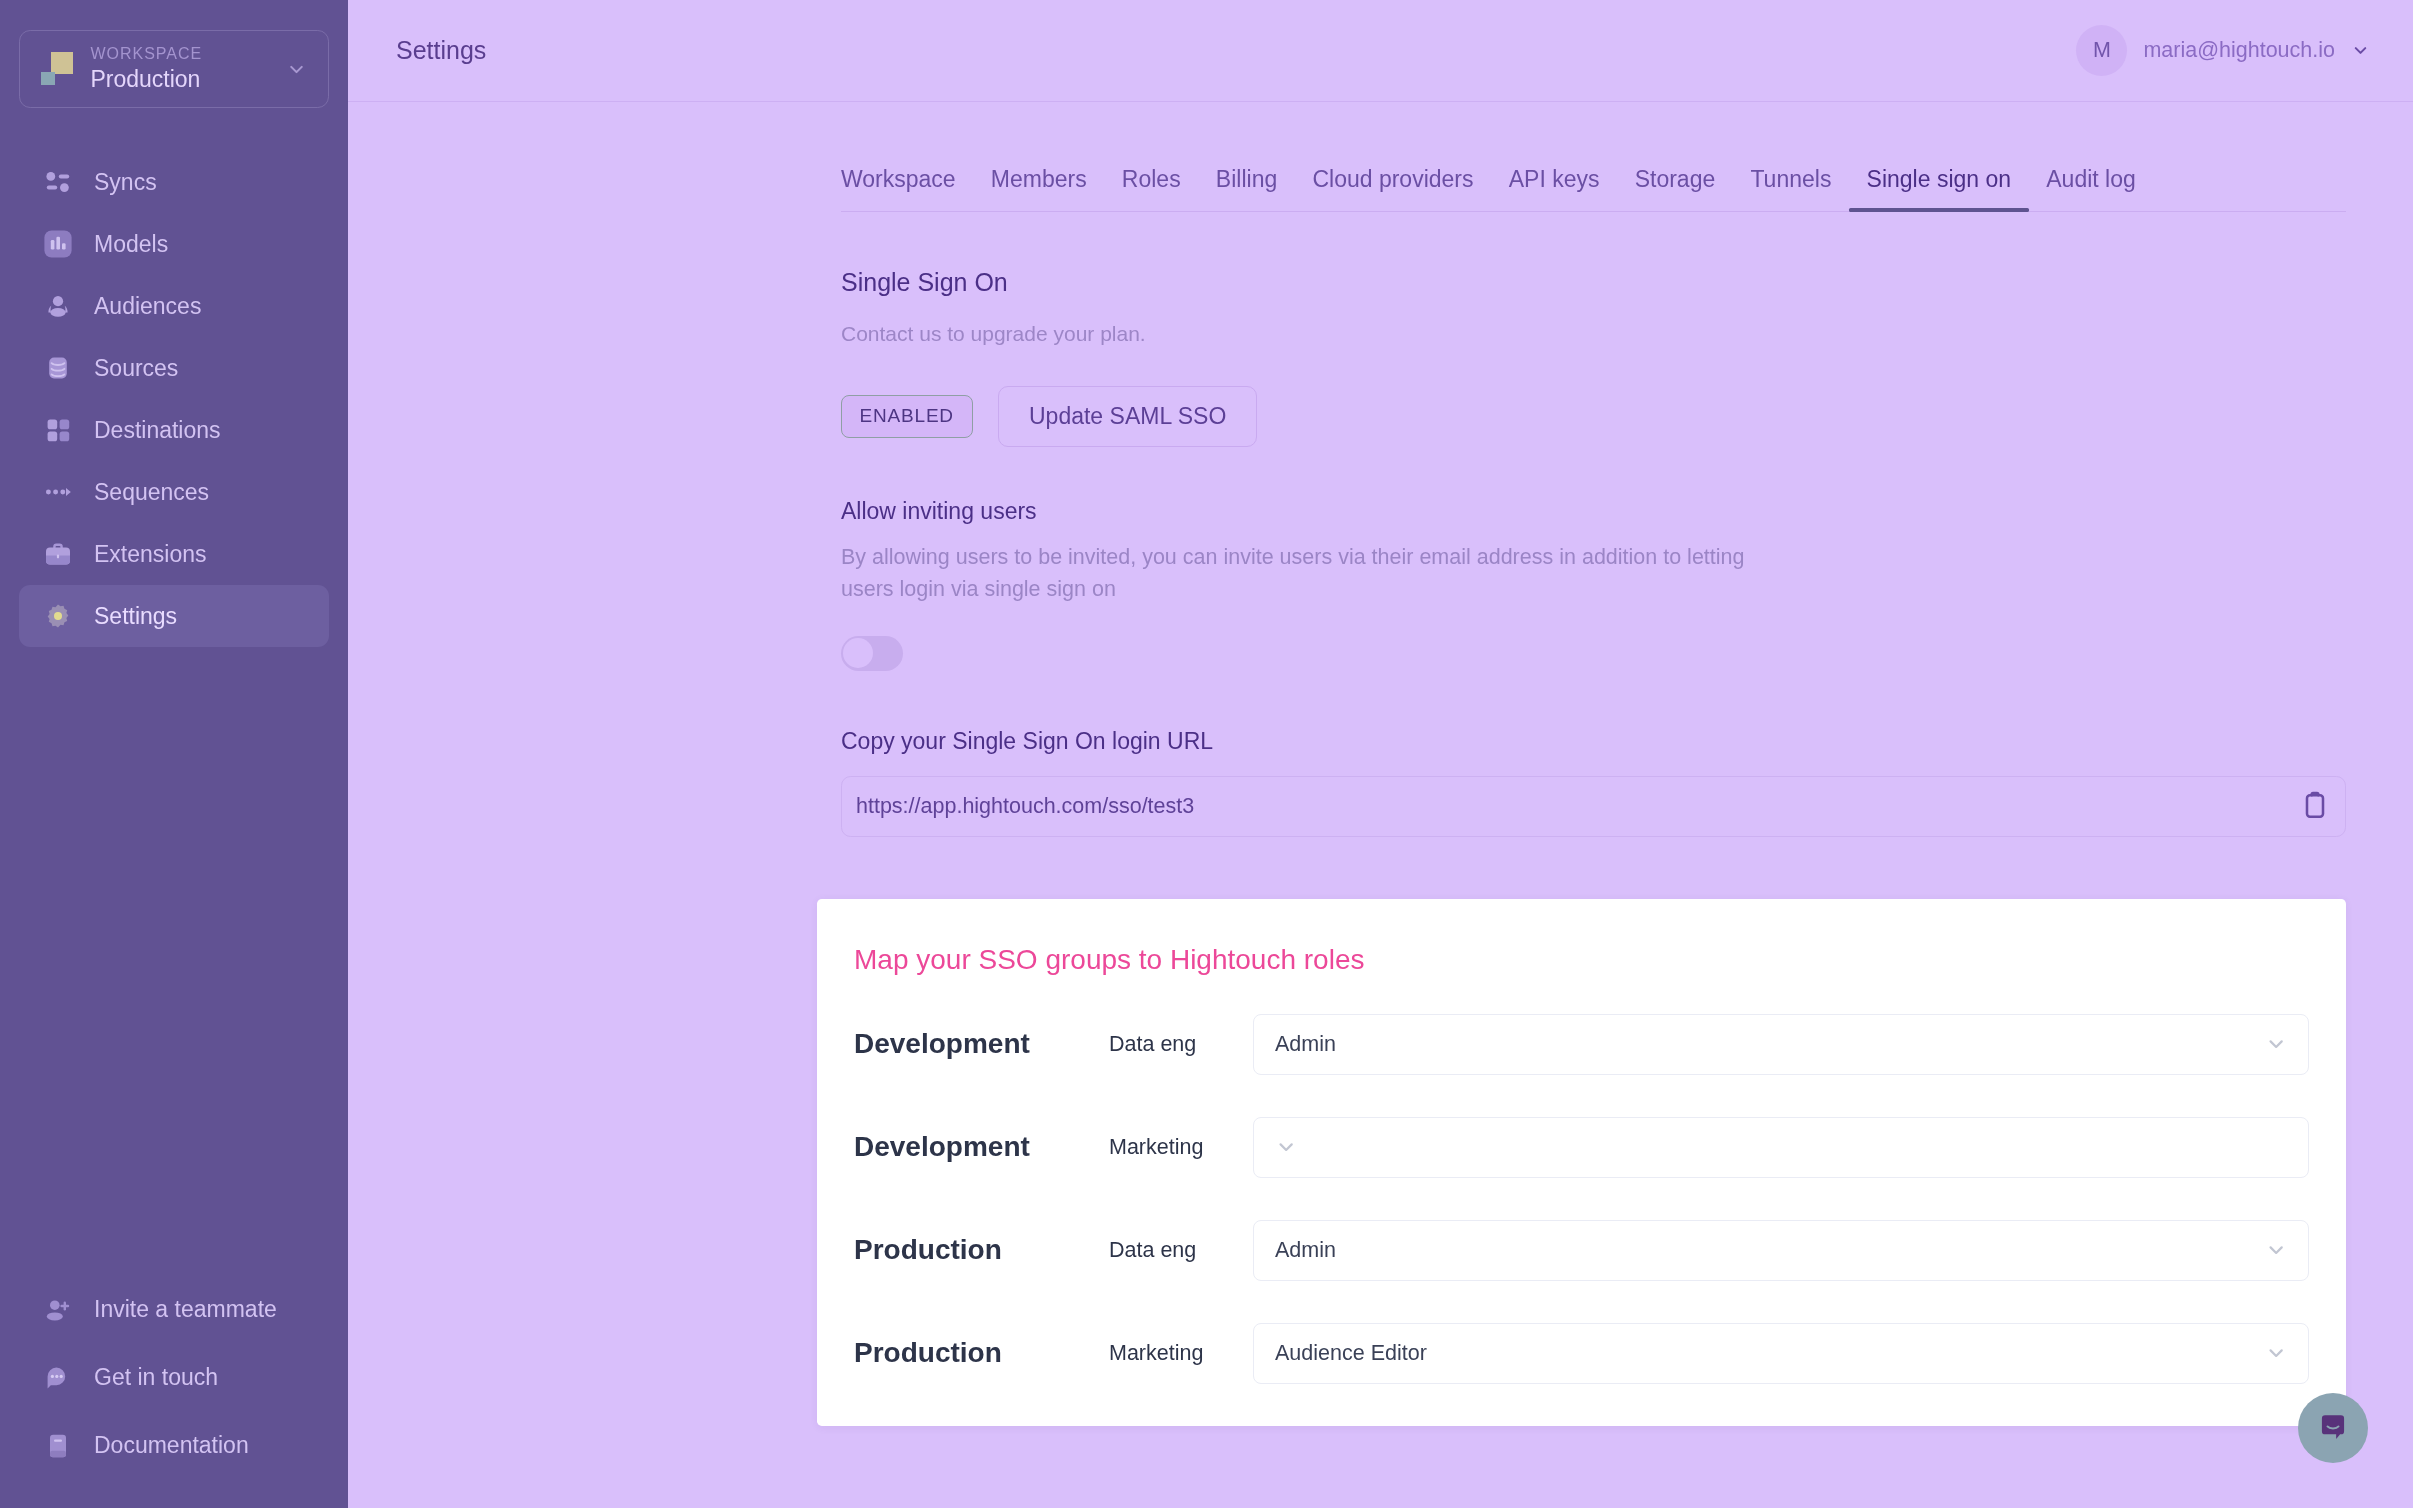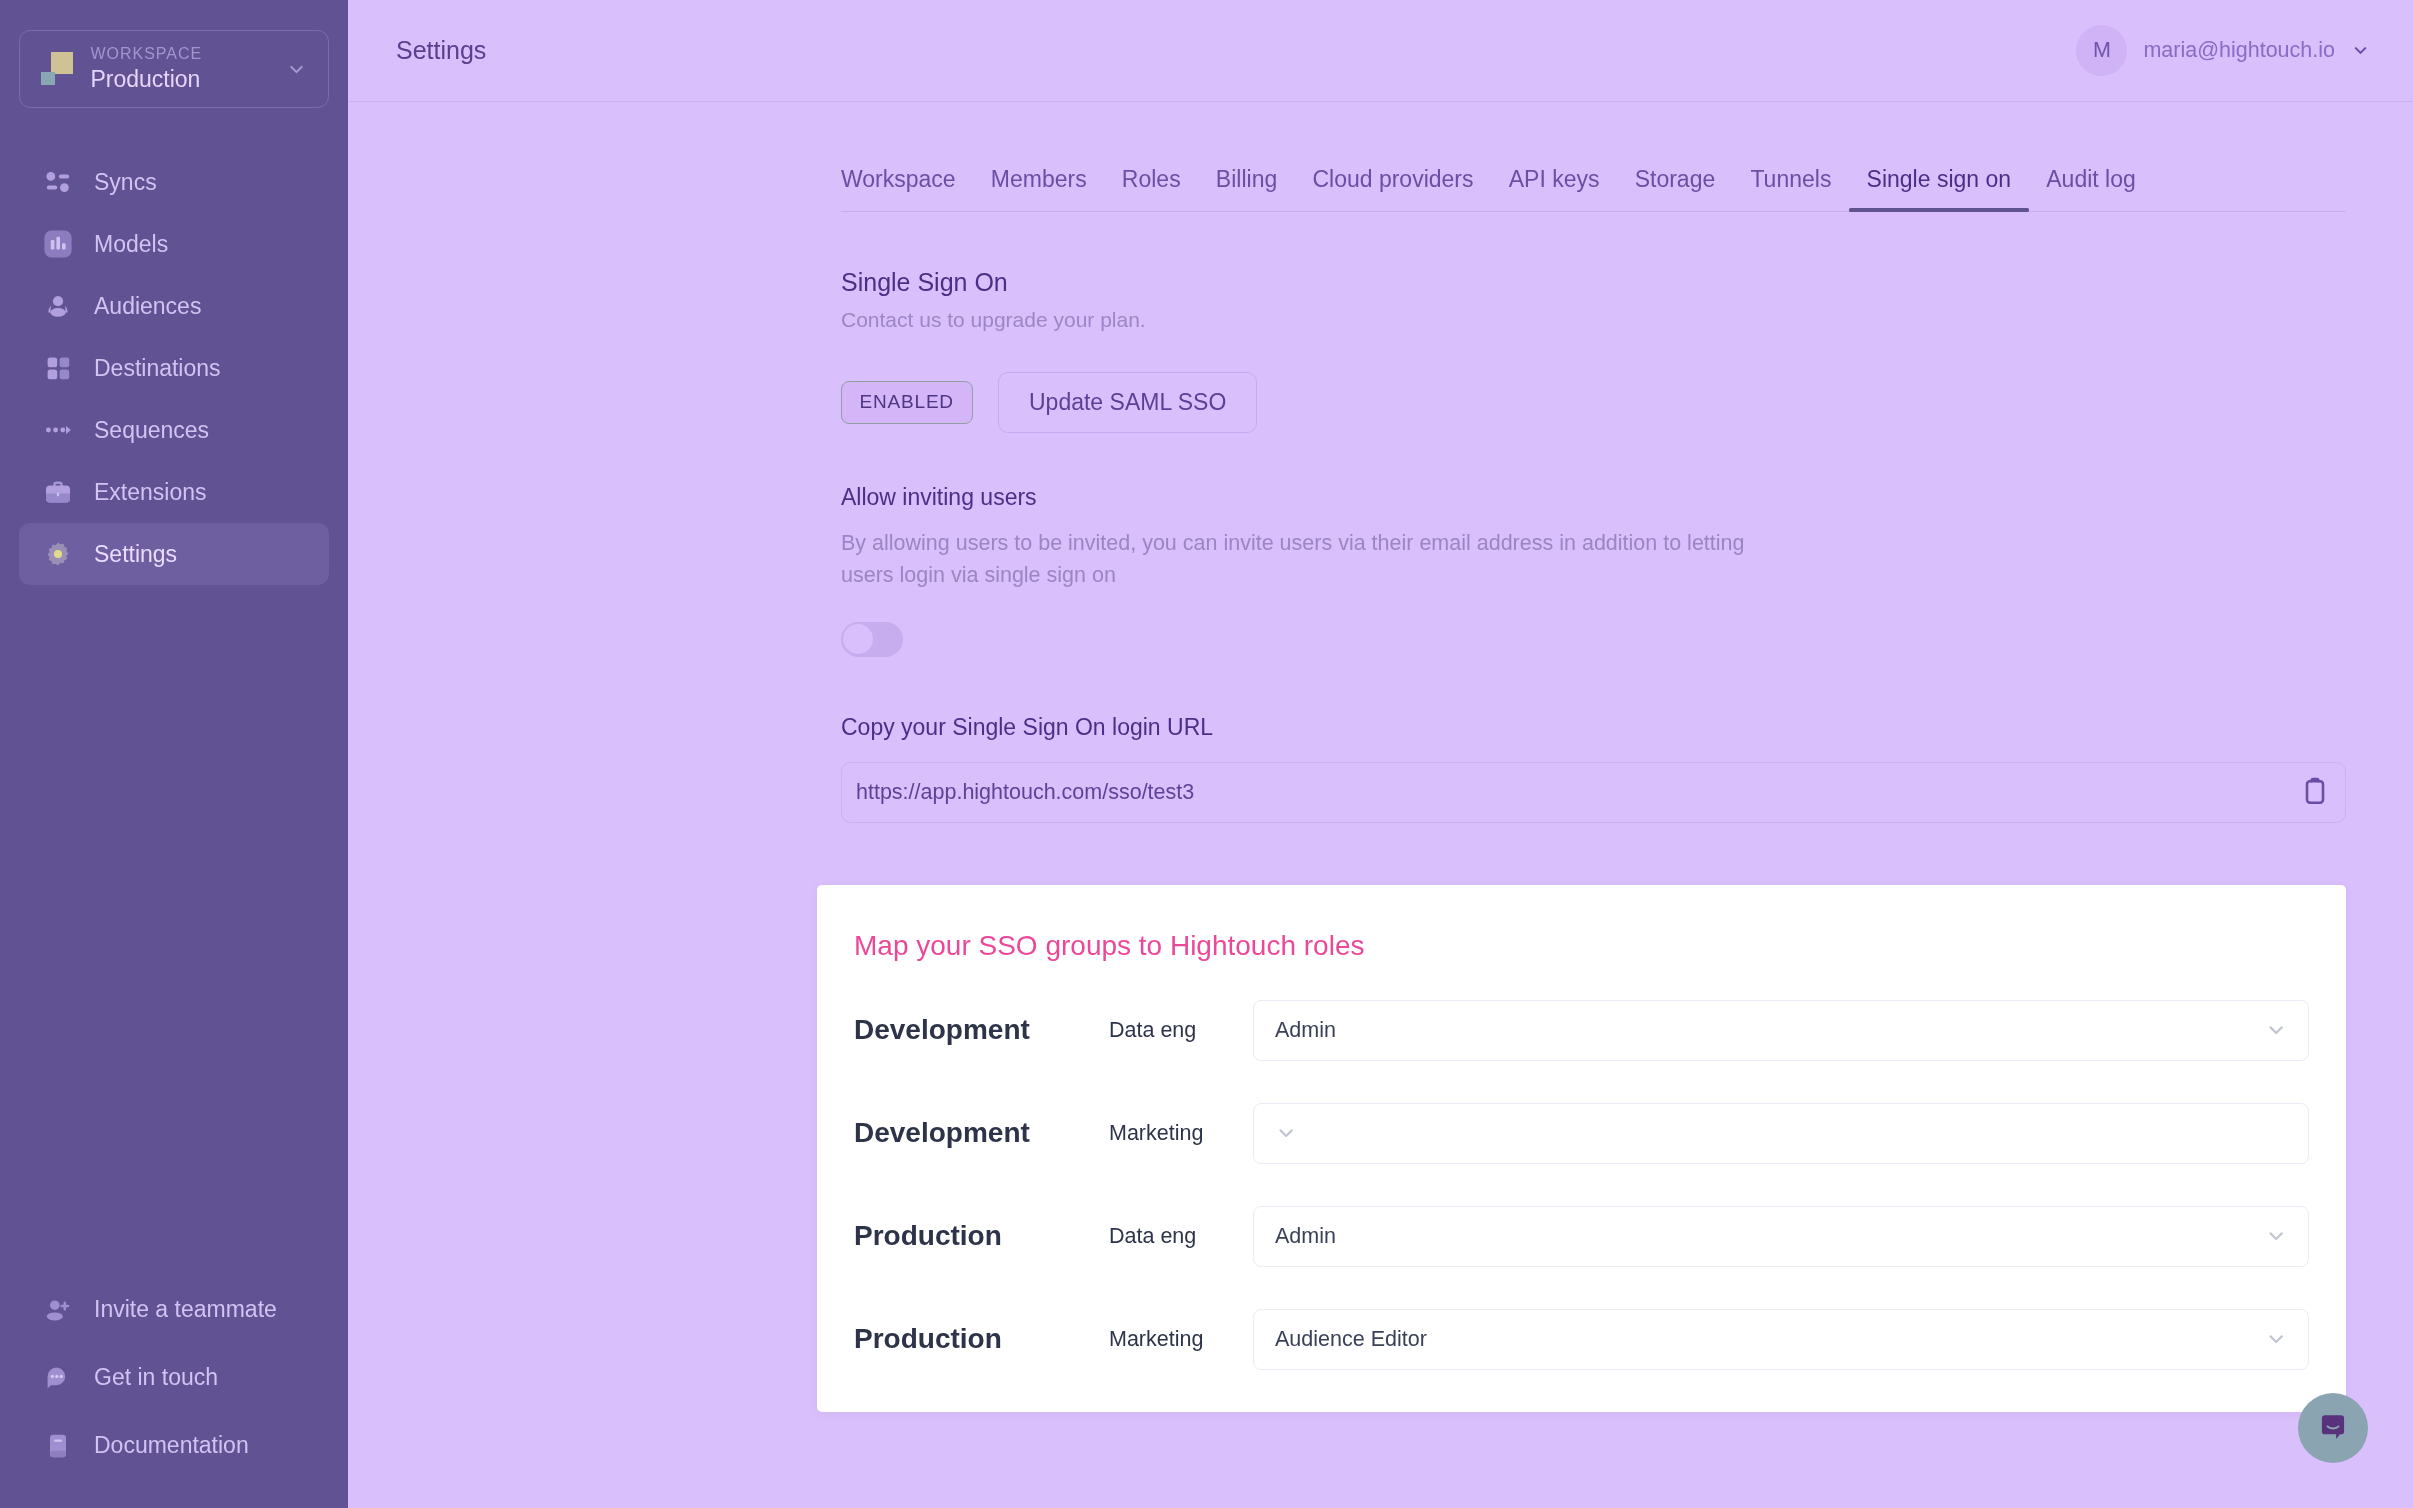--- a/index.html
+++ b/index.html
@@ -92,21 +92,21 @@
   }
   .tab:first-child { margin-left: -17.6px; }
   .tab.active { color: #4b2f87; }
   .tab.active::after {
     content: ""; position: absolute; left: 0; right: 0; bottom: -1.6px;
     height: 4px; background: #5f5390; border-radius: 1.6px;
   }
 
   .sso-wrap { padding: 56px 0 0 493px; }
   .sso-title { font-size: 25px; color: #4b2f87; }
-  .sso-sub { font-size: 21px; color: #9d86c7; margin-top: 11px; }
+  .sso-sub { font-size: 21px; color: #9d86c7; margin-top: 25px; }
   .sso-actions { margin-top: 40px; display: flex; align-items: center; gap: 25.5px; }
   .badge-enabled {
     border: 1.6px solid #8f9fa4;
     border-radius: 8px;
     padding: 9.6px 17.6px;
     font-size: 19px; letter-spacing: 0.8px;
     color: #4d3583;
     background: #d4b6f8;
   }
   .btn-outline {
@@ -240,20 +240,29 @@
           <svg width="32" height="32" viewBox="0 0 40 40" fill="#b1a0dd">
             <circle cx="20" cy="14" r="6.4"></circle>
             <ellipse cx="20" cy="28" rx="9.5" ry="5.4"></ellipse>
             <path d="M8 28c0-4 1.6-6.6 3.6-8.2-1 2.4-1.2 5.4-.4 8.2z"></path>
             <path d="M32 28c0-4-1.6-6.6-3.6-8.2 1 2.4 1.2 5.4.4 8.2z"></path>
           </svg>
         </span>
         <span class="nav-label">Audiences</span>
       </div>
 
+      <div class="nav-item">
+        <span class="nav-ico">
+          <svg width="32" height="32" viewBox="0 0 40 40">
+            <rect x="9" y="7" width="22" height="26" rx="6" fill="#a796d6"></rect>
+            <path d="M12 14c3 3 13 3 16 0M12 21c3 3 13 3 16 0M12 28c3 3 13 3 16 0" stroke="#cfc2ef" stroke-width="2.3" fill="none" stroke-linecap="round"></path>
+          </svg>
+        </span>
+        <span class="nav-label">Sources</span>
+      </div>
 
       <div class="nav-item">
         <span class="nav-ico">
           <svg width="32" height="32" viewBox="0 0 40 40" fill="#b1a0dd">
             <rect x="7" y="7" width="12" height="12" rx="3.2"></rect>
             <rect x="22" y="7" width="12" height="12" rx="3.2" fill="#9787cb"></rect>
             <rect x="7" y="22" width="12" height="12" rx="3.2"></rect>
             <rect x="22" y="22" width="12" height="12" rx="3.2" fill="#9787cb"></rect>
           </svg>
         </span>

